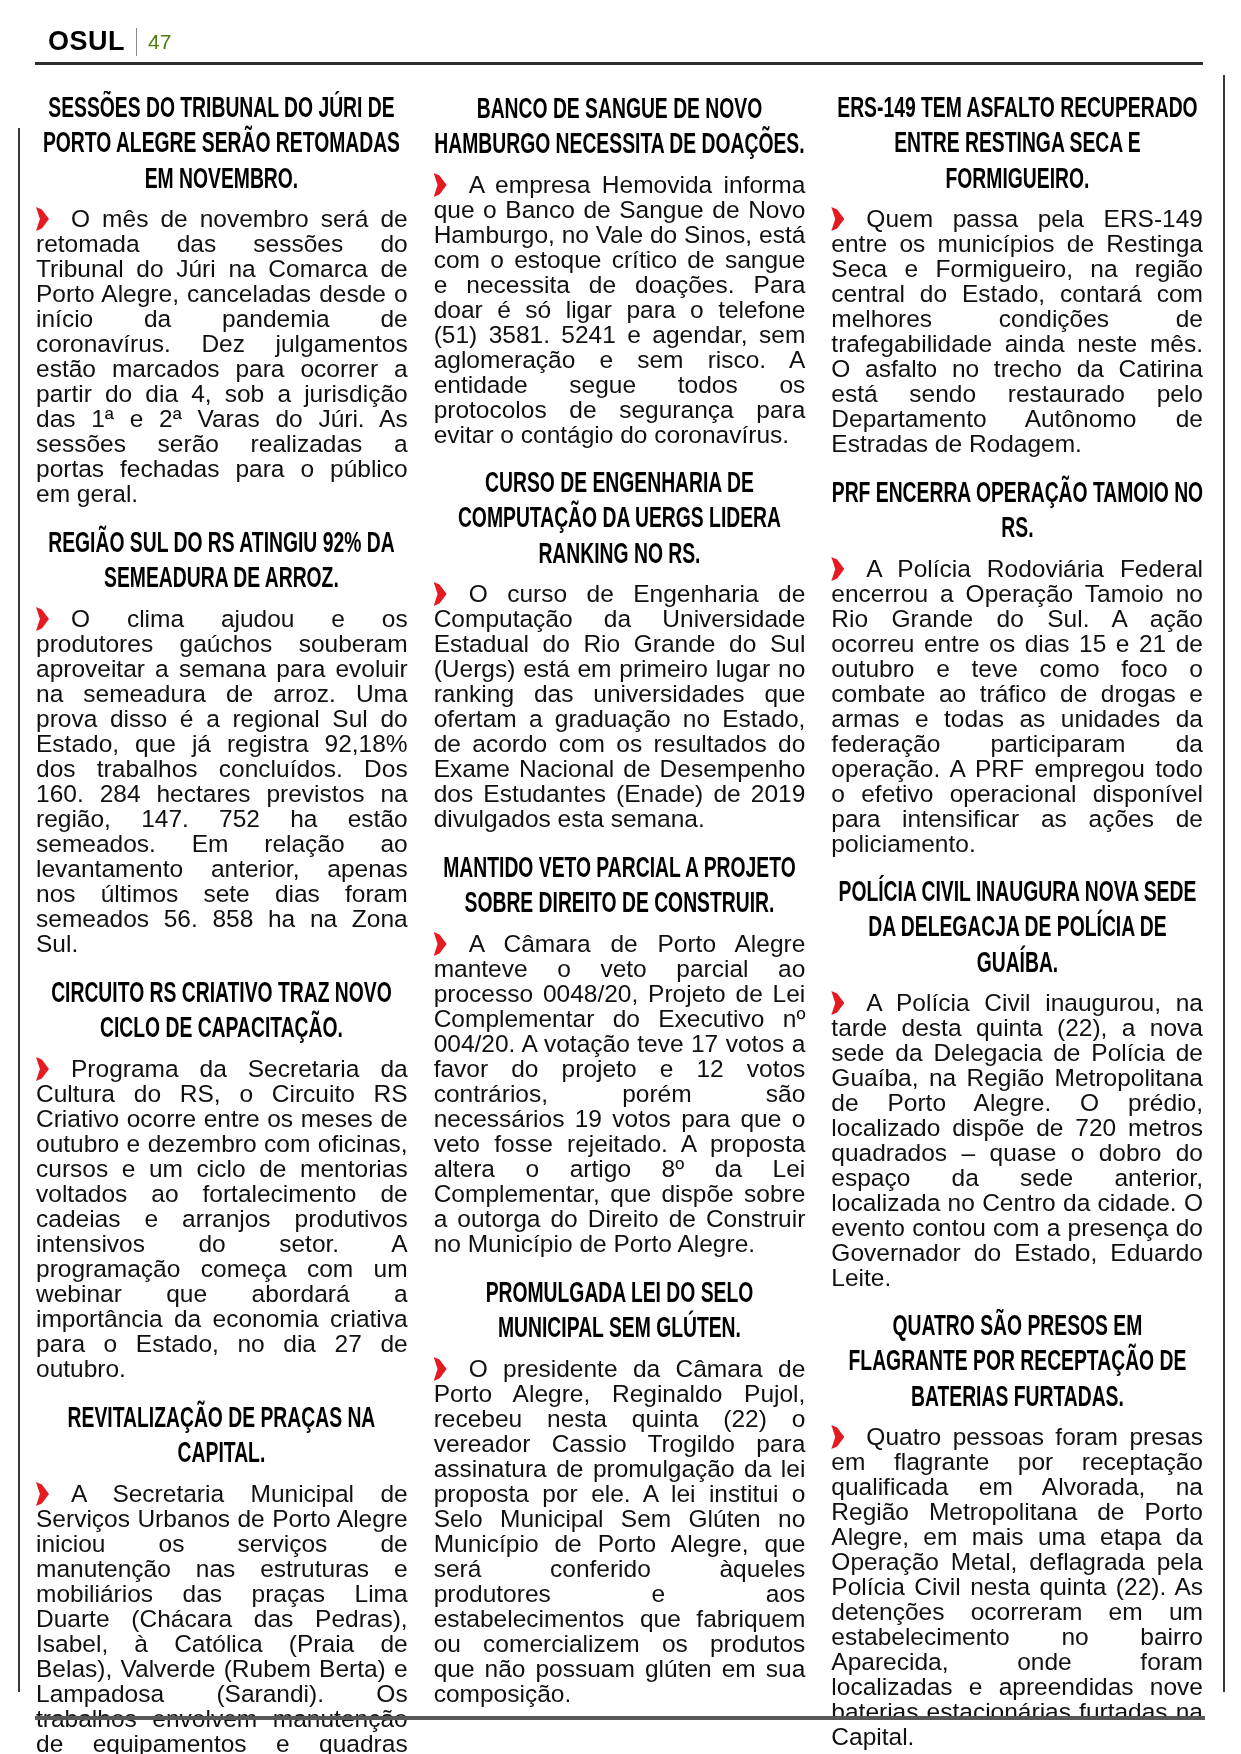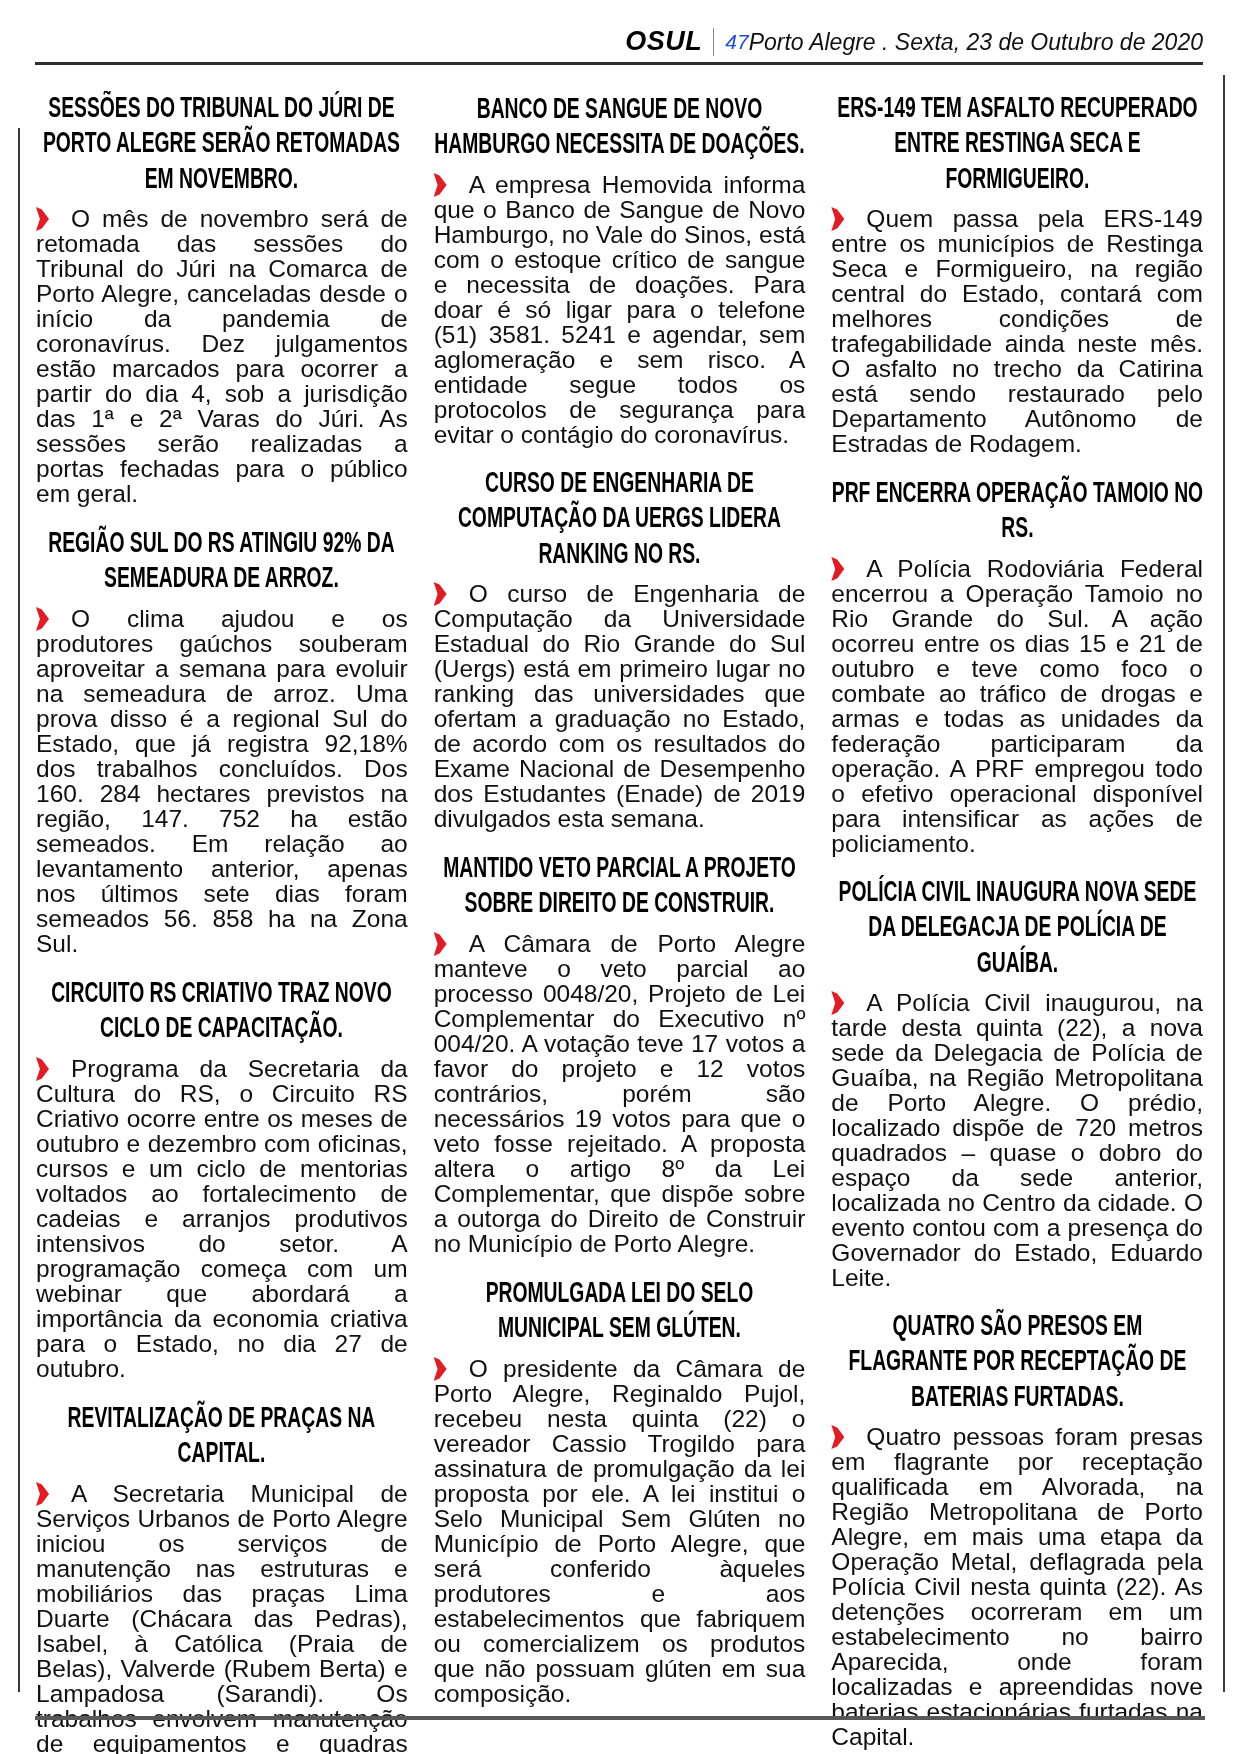--- a/index.html
+++ b/index.html
@@ -9,26 +9,26 @@
     height:1754px;
     background:#ffffff;
     overflow:hidden;
     font-family:"Liberation Sans","DejaVu Sans",sans-serif;
     color:#111;
   }
   
   .masthead{
     position:absolute;
     top:26px; left:48px; right:38px;
-    display:flex; justify-content:flex-end; align-items:baseline;font-style:italic;
+    display:flex; justify-content:flex-start; align-items:baseline;
   }
   .brand-group{display:flex; align-items:center;}
   .brand{font-weight:700; font-size:27px; letter-spacing:0.5px; color:#000;}
   .brand-divider{width:1px; height:28px; background:#8a8a8a; margin:0 11px; align-self:center;}
-  .page-number{font-size:21px; color:#1d4ed8;}
+  .page-number{font-size:21px; color:#4d7c0f;}
   .dateline{font-size:23px; color:#111;}
   
   .header-rule{position:absolute; left:35px; top:62px; width:1168px; height:3px; background:#2e2e2e;}
   .left-rule{position:absolute; left:18px; top:128px; width:2px; height:1564px; background:#3a3a3a;}
   .right-rule{position:absolute; left:1223px; top:75px; width:2px; height:1617px; background:#3a3a3a;}
   .bottom-rule{position:absolute; left:35px; top:1716px; width:1170px; height:4px; background:#585858;}
   
   .columns{
     position:absolute;
     top:86px; left:36px; width:1167px;
@@ -71,21 +71,20 @@
 <body>
 
 <div class="page">
 
   <header class="masthead">
     <div class="brand-group">
       <span class="brand">OSUL</span>
       <span class="brand-divider"></span>
       <span class="page-number">47</span>
     </div>
-    <div class="dateline">Porto Alegre . Sexta, 23 de Outubro de 2020</div>
   </header>
 
   <div class="header-rule"></div>
   <div class="left-rule"></div>
   <div class="right-rule"></div>
 
   <main class="columns">
 
     <section class="column">
       <article class="article">

